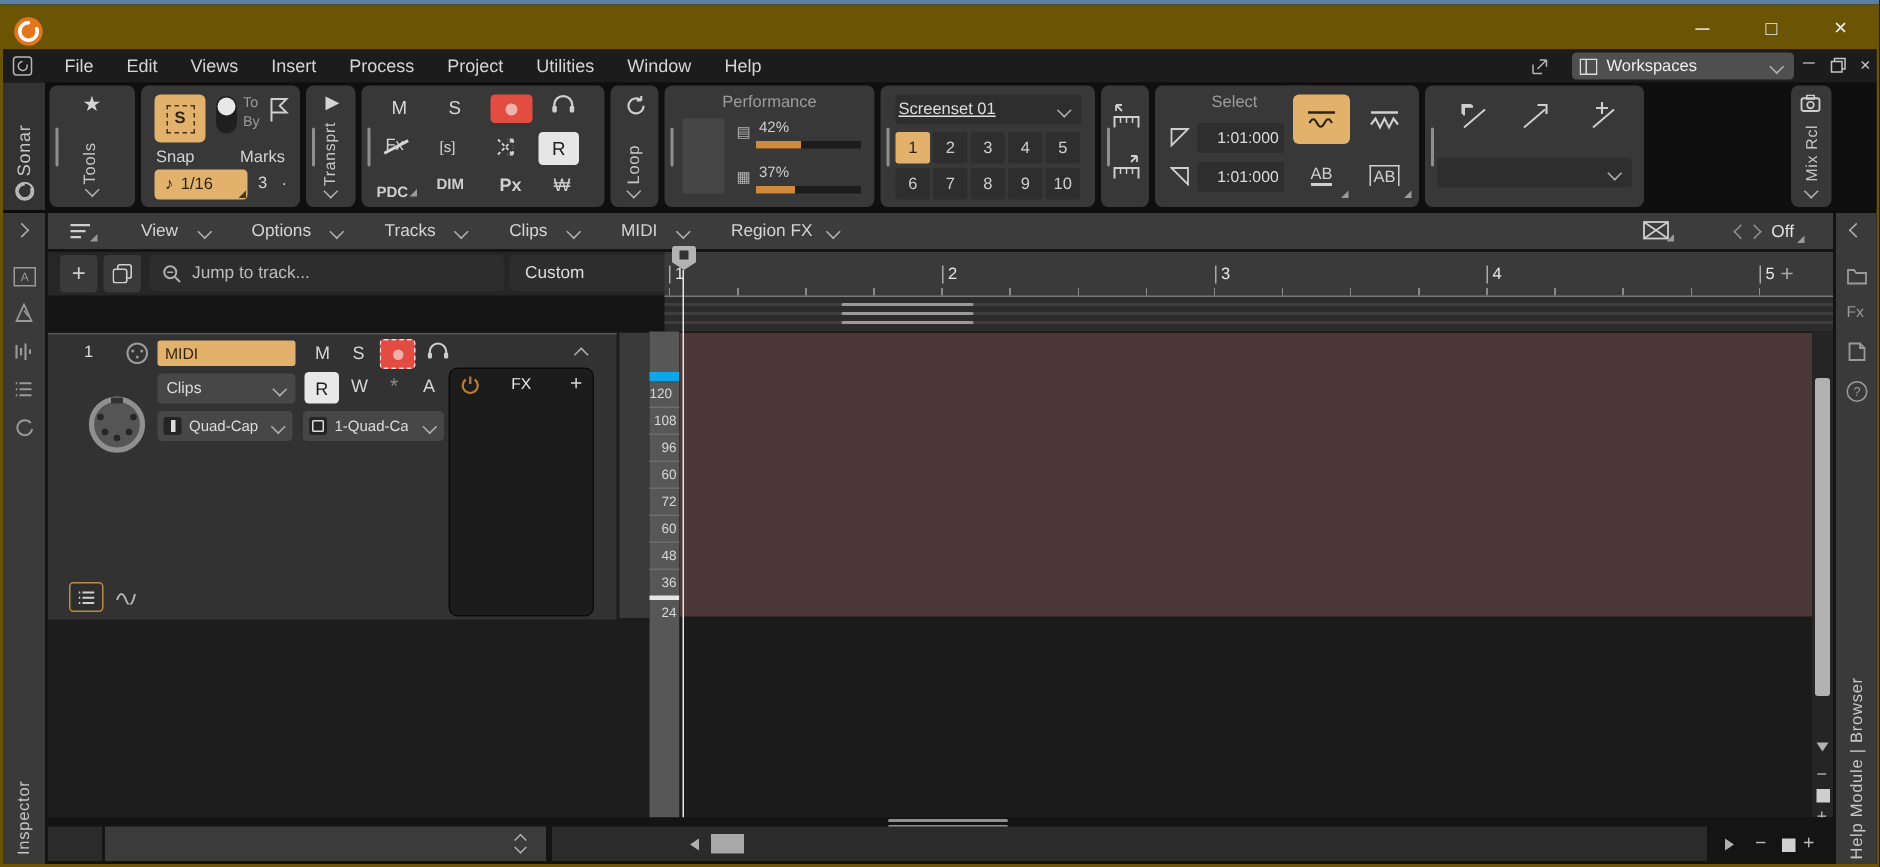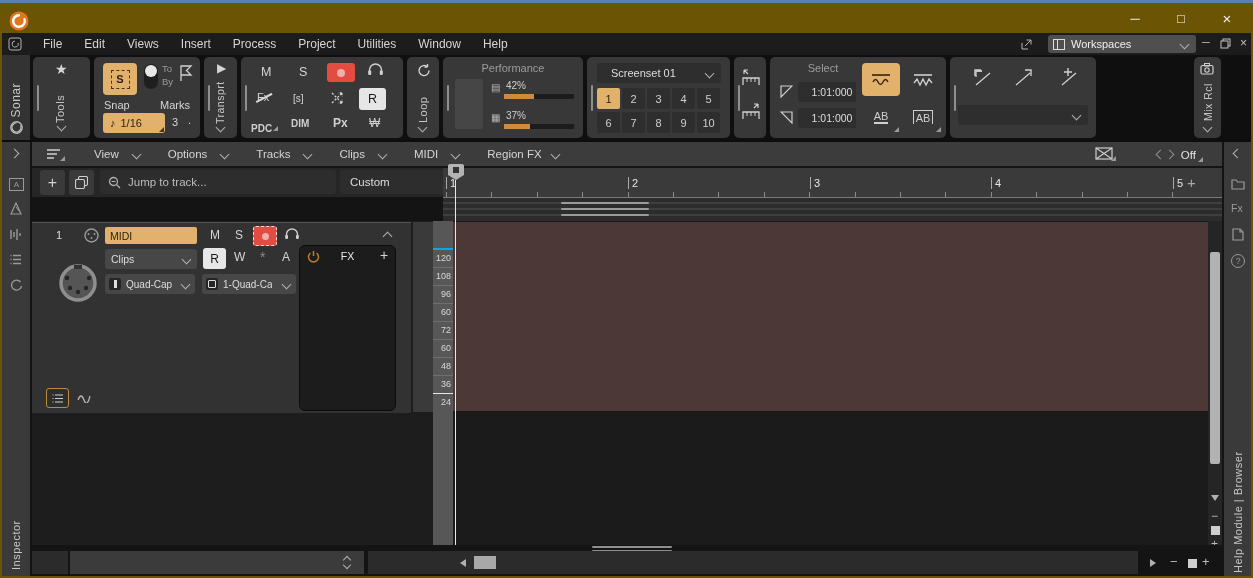--- a/index.html
+++ b/index.html
@@ -199,21 +199,21 @@
     <span class="abs" style="left:48px;top:55px;color:#b5b5b5;font-size:10px;">▦</span>
     <span class="abs" style="left:63px;top:53px;color:#cfcfcf;font-size:10px;">37%</span>
     <div class="abs" style="left:61px;top:67px;width:70px;height:5px;background:#1c1c1c;">
       <div style="width:26px;height:5px;background:#cf8a3e;"></div>
     </div>
   </div>
 
   <div class="module" style="left:587px;width:143px;">
     <span class="dh"></span>
     <div class="abs ddbox" style="left:10px;top:6px;width:124px;height:20px;">
-      <span style="margin-left:14px;">Screenset 01</span>
+      <span style="margin-left:2px;text-decoration:underline;">Screenset 01</span>
       <span class="cv cvd" style="margin-left:auto;margin-right:8px;"></span>
     </div>
     <div class="abs" style="left:10px;top:31px;display:flex;gap:2px;">
       <span style="width:23px;height:21px;background:#e2b26c;color:#2b1f0c;border-radius:2px;display:flex;align-items:center;justify-content:center;font-size:11px;">1</span>
       <span style="width:23px;height:21px;background:#2e2e2e;color:#cfcfcf;border-radius:2px;display:flex;align-items:center;justify-content:center;font-size:11px;">2</span>
       <span style="width:23px;height:21px;background:#2e2e2e;color:#cfcfcf;border-radius:2px;display:flex;align-items:center;justify-content:center;font-size:11px;">3</span>
       <span style="width:23px;height:21px;background:#2e2e2e;color:#cfcfcf;border-radius:2px;display:flex;align-items:center;justify-content:center;font-size:11px;">4</span>
       <span style="width:23px;height:21px;background:#2e2e2e;color:#cfcfcf;border-radius:2px;display:flex;align-items:center;justify-content:center;font-size:11px;">5</span>
     </div>
     <div class="abs" style="left:10px;top:55px;display:flex;gap:2px;">
@@ -543,29 +543,29 @@
             <path d="M1 9 q3 -8 6 0 t6 -4" fill="none" stroke="#b5b5b5" stroke-width="1.3"></path>
           </svg>
       </span>
     </div>
 
     <div class="abs" style="left:381px;top:1px;width:20px;height:190px;background:#3a3a3a;"></div>
   </div>
 
   <div class="abs" style="left:433px;top:221px;width:20px;height:324px;background:#575757;">
     <div style="margin-top:27px;">
-      <div style="height:17px;border-top:2px solid #0ea5e9;color:#d8d8d8;font-size:9px;text-align:right;padding-right:2px;line-height:17px;">120</div>
+      <div style="height:17px;border-top:6px solid #0ea5e9;color:#d8d8d8;font-size:9px;text-align:left;padding-right:2px;line-height:17px;">120</div>
       <div style="height:17px;border-top:1px solid #6f6f6f;color:#d8d8d8;font-size:9px;text-align:right;padding-right:2px;line-height:17px;">108</div>
       <div style="height:17px;border-top:1px solid #6f6f6f;color:#d8d8d8;font-size:9px;text-align:right;padding-right:2px;line-height:17px;">96</div>
       <div style="height:17px;border-top:1px solid #6f6f6f;color:#d8d8d8;font-size:9px;text-align:right;padding-right:2px;line-height:17px;">60</div>
       <div style="height:17px;border-top:1px solid #6f6f6f;color:#d8d8d8;font-size:9px;text-align:right;padding-right:2px;line-height:17px;">72</div>
       <div style="height:17px;border-top:1px solid #6f6f6f;color:#d8d8d8;font-size:9px;text-align:right;padding-right:2px;line-height:17px;">60</div>
       <div style="height:17px;border-top:1px solid #6f6f6f;color:#d8d8d8;font-size:9px;text-align:right;padding-right:2px;line-height:17px;">48</div>
       <div style="height:17px;border-top:1px solid #6f6f6f;color:#d8d8d8;font-size:9px;text-align:right;padding-right:2px;line-height:17px;">36</div>
-      <div style="height:17px;border-top:1px solid #e5e5e5;color:#d8d8d8;font-size:9px;text-align:right;padding-right:2px;line-height:17px;">24</div>
+      <div style="height:17px;border-top:3px solid #e5e5e5;color:#d8d8d8;font-size:9px;text-align:right;padding-right:2px;line-height:17px;">24</div>
     </div>
   </div>
 
   <div class="abs" style="left:453px;top:221px;width:755px;height:324px;background:#1b1b1b;">
     <div class="abs" style="left:0;top:1px;width:755px;height:189px;background:#4b3837;"></div>
   </div>
 
   <div class="abs" style="left:448px;top:164px;width:16px;height:16px;background:#b3b3b3;border-radius:2px;clip-path:polygon(0 0,100% 0,100% 68%,50% 100%,0 68%);">
     <span style="position:absolute;left:5px;top:3px;width:6px;height:6px;background:#333;display:block;"></span>
   </div>

